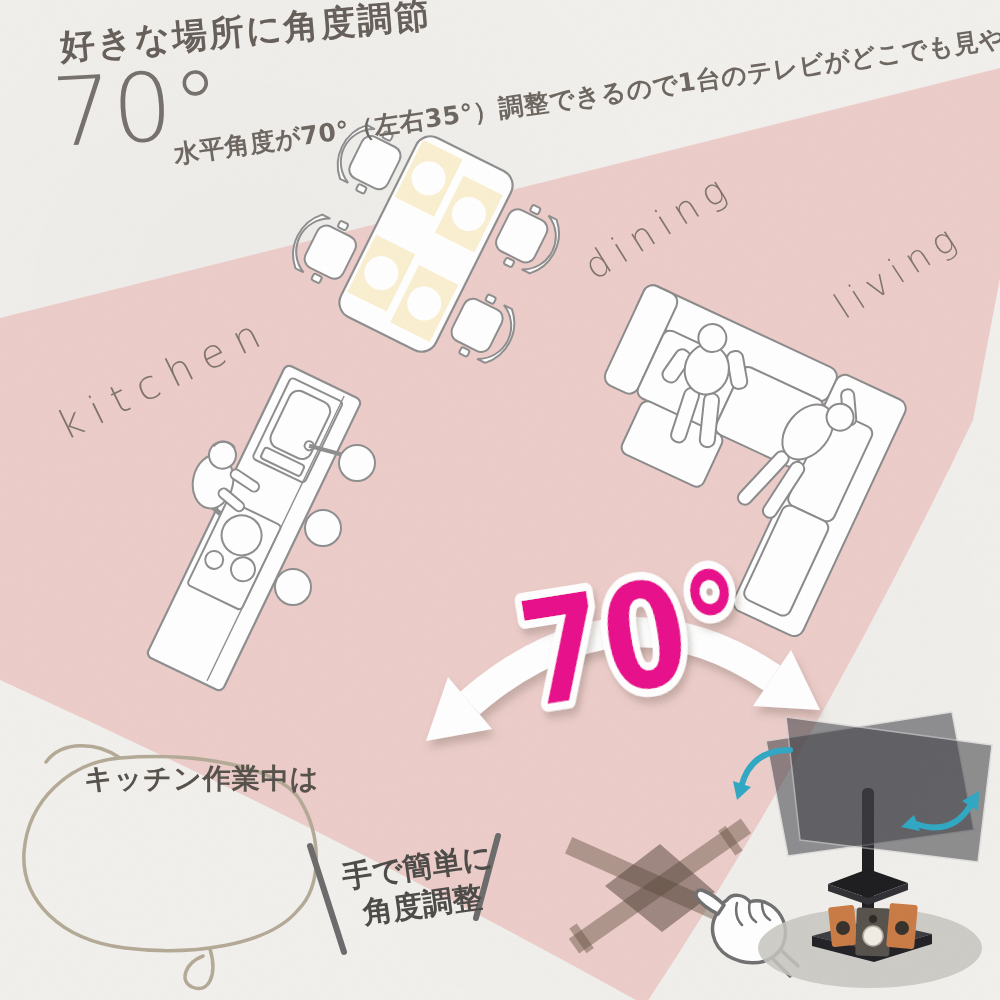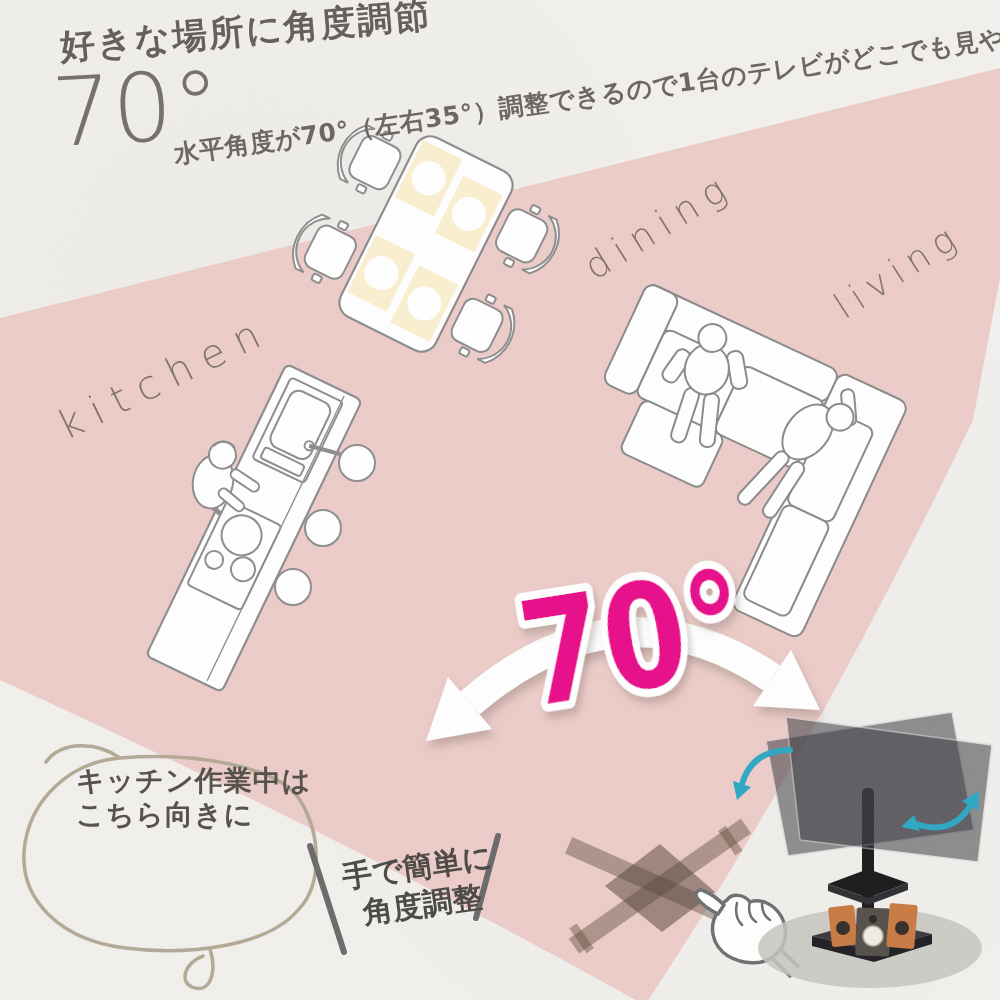--- a/index.html
+++ b/index.html
@@ -29,22 +29,22 @@
     letter-spacing:.5px;transform:rotate(-8deg);transform-origin:0 50%;
   }
   .room-label{
     color:#7b7164;font-weight:300;opacity:.95;line-height:1;
     transform-origin:0 50%;
   }
   .room-kitchen{left:60px;top:408px;font-size:40px;letter-spacing:12px;transform:rotate(-26deg);}
   .room-dining{left:588px;top:252px;font-size:37px;letter-spacing:9px;transform:rotate(-32deg);}
   .room-living{left:838px;top:292px;font-size:36px;letter-spacing:8px;transform:rotate(-33deg);}
   .bubble-text{
-    left:76px;top:764px;font-size:28px;font-weight:600;color:#57524c;
-    line-height:34px;letter-spacing:1px;
+    left:84px;top:764px;font-size:28px;font-weight:600;color:#57524c;
+    line-height:34px;letter-spacing:1px;font-family:Liberation Mono, monospace;
   }
   .hand-note{
     left:338px;top:848px;width:164px;text-align:center;
     font-size:30px;font-weight:700;color:#4e4c49;line-height:38px;
     transform:rotate(-8deg);transform-origin:50% 50%;
   }
 </style>
 </head>
 <body>
 
@@ -217,21 +217,20 @@
   <div class="txt title">好きな場所に角度調節</div>
   <div class="txt angle-badge">70°</div>
   <div class="txt subtitle">水平角度が70°（左右35°）調整できるので1台のテレビがどこでも見やすく。</div>
 
   <div class="txt room-label room-kitchen">kitchen</div>
   <div class="txt room-label room-dining">dining</div>
   <div class="txt room-label room-living">living</div>
 
   <div class="txt bubble-text">
     <div>キッチン作業中は</div>
-    <div>こちら向きに</div>
   </div>
 
   <div class="txt hand-note">
     <div>手で簡単に</div>
     <div>角度調整</div>
   </div>
 
 </div>
 
 </body></html>

